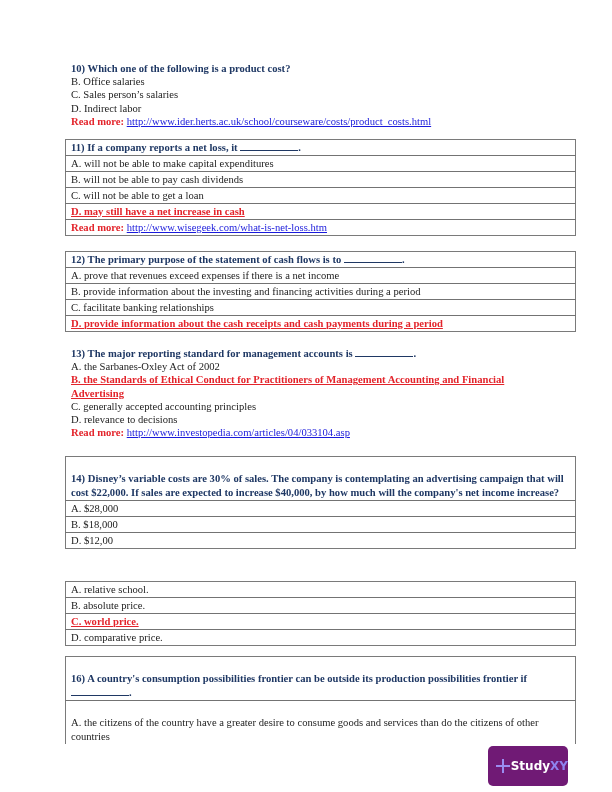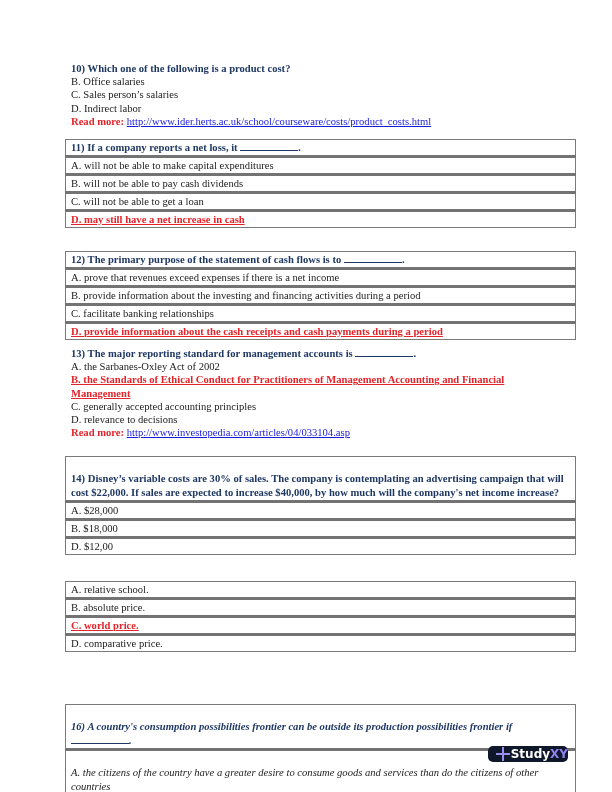--- a/index.html
+++ b/index.html
@@ -13,29 +13,29 @@
   .q { color: #1f3864; font-weight: bold; }
   .ans { color: #e3242b; font-weight: bold; text-decoration: underline; }
   .opt { color: #222222; }
   .rm { color: #e3242b; font-weight: bold; }
   .link { color: #1a1adb; font-weight: normal; text-decoration: underline; cursor: pointer; }
   table.qt {
     position: absolute; left: 65px; width: 511px; border-collapse: collapse;
     border: 1px solid #7a7a7a;
   }
   table.qt td {
-    border-top: 3px solid #737373; padding: 0 5px; height: 15px;
+    border-top: 1px solid #737373; padding: 0 5px; height: 15px;
     line-height: 13.5px; vertical-align: middle;
   }
   table.qt tr:first-child td { border-top: none; }
   table.qt td.multi { padding-top: 15px; padding-bottom: 1px; }
   .blank { display: inline-block; width: 58px; border-bottom: 1px solid #1f3864; height: 9px; }
   .logo {
-    position: absolute; left: 488px; top: 746px; width: 80px; height: 16px;
-    background: #0f172a; border-radius: 5px; display: flex; align-items: center;
+    position: absolute; left: 488px; top: 746px; width: 80px; height: 40px;
+    background: #701a75; border-radius: 5px; display: flex; align-items: center;
   }
   .logo .plus { position: relative; width: 14px; height: 14px; margin-left: 8px; }
   .logo .plus::before, .logo .plus::after {
     content: ""; position: absolute; background: #9a8cf0;
   }
   .logo .plus::before { left: 6px; top: 0; width: 2px; height: 14px; }
   .logo .plus::after { left: 0; top: 6px; width: 14px; height: 2px; }
   .logo .brand { font-family: "DejaVu Sans", sans-serif; font-weight: bold; font-size: 12px; color: #ffffff; margin-left: 5px; }
   .logo .brand span.xy { color: #8f82ee; }
 </style>
@@ -65,20 +65,23 @@
         </tr>
     <tr>
           <td class="opt">B. will not be able to pay cash dividends</td>
         </tr>
     <tr>
           <td class="opt">C. will not be able to get a loan</td>
         </tr>
     <tr>
           <td class="ans">D. may still have a net increase in cash</td>
         </tr>
+    <tr>
+          <td><span class="rm">Read more:</span> <span class="link">http://www.wisegeek.com/what-is-net-loss.htm</span></td>
+        </tr>
   </tbody>
     </table>
 
   <table class="qt" style="top:251px;">
     <tbody>
         <tr>
           <td class="q"><span>12) The primary purpose of the statement of cash flows is to</span> <span class="blank"></span>.</td>
         </tr>
     <tr>
           <td class="opt">A. prove that revenues exceed expenses if there is a net income</td>
@@ -92,21 +95,21 @@
     <tr>
           <td class="ans">D. provide information about the cash receipts and cash payments during a period</td>
         </tr>
   </tbody>
     </table>
 
   <div class="block plain" style="top:347px;">
     <div class="line q"><span>13) The major reporting standard for management accounts is</span> <span class="blank"></span>.</div>
     <div class="line opt">A. the Sarbanes-Oxley Act of 2002</div>
     <div class="line ans">B. the Standards of Ethical Conduct for Practitioners of Management Accounting and Financial</div>
-    <div class="line ans">Management</div>
+    <div class="line ans">Advertising</div>
     <div class="line opt">C. generally accepted accounting principles</div>
     <div class="line opt">D. relevance to decisions</div>
     <div class="line">
       <span class="rm">Read more:</span>
       <span class="link">http://www.investopedia.com/articles/04/033104.asp</span>
     </div>
   </div>
 
   <table class="qt" style="top:456px;">
     <tbody>
@@ -135,21 +138,21 @@
         </tr>
     <tr>
           <td class="ans">C. world price.</td>
         </tr>
     <tr>
           <td class="opt">D. comparative price.</td>
         </tr>
   </tbody>
     </table>
 
-  <table class="qt" style="top:704px; border-bottom:none;font-style:italic;">
+  <table class="qt" style="top:656px; border-bottom:none;">
     <tbody>
         <tr>
           <td class="q multi"><span>16) A country's consumption possibilities frontier can be outside its production possibilities frontier if</span> <span class="blank"></span>.</td>
         </tr>
     <tr>
           <td class="opt multi">A. the citizens of the country have a greater desire to consume goods and services than do the citizens of other countries</td>
         </tr>
   </tbody>
     </table>
 

